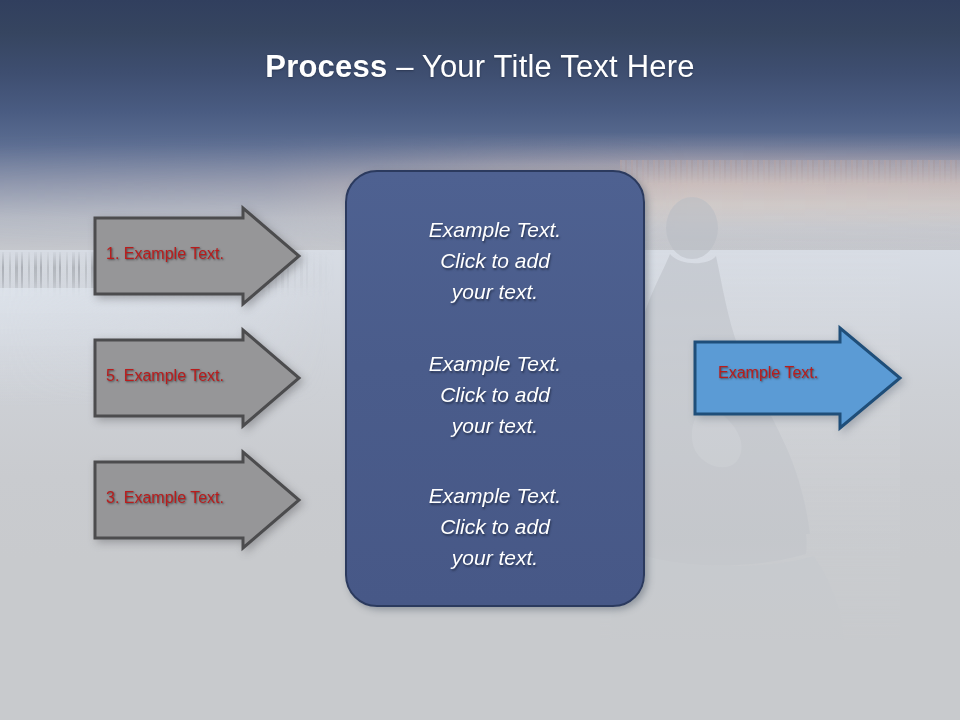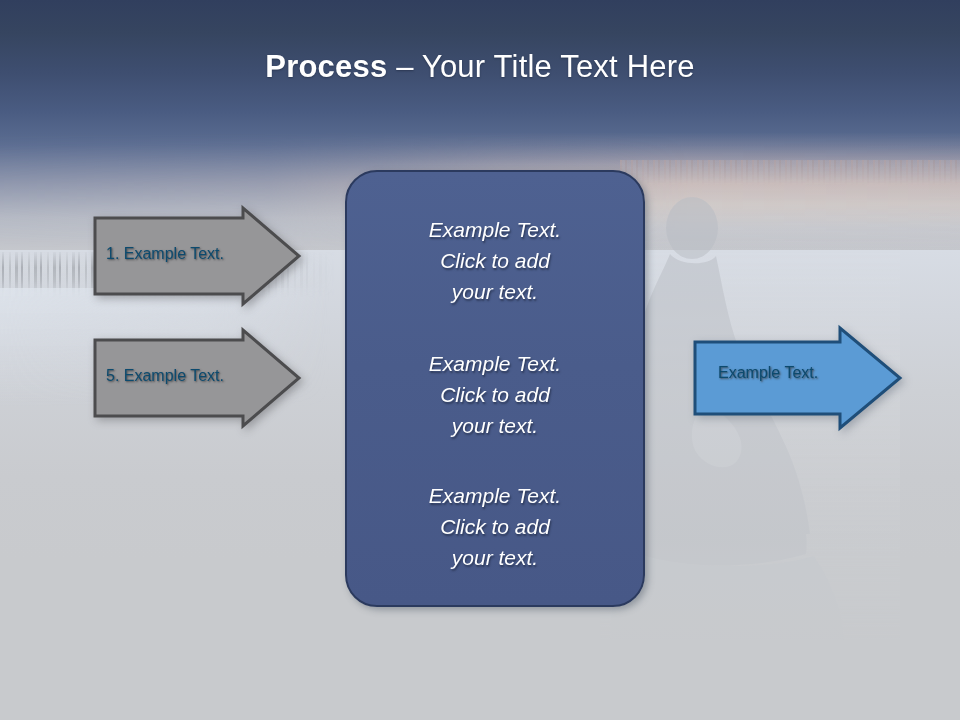--- a/index.html
+++ b/index.html
@@ -121,21 +121,21 @@
   .title .t-bold { font-weight:bold; }
   .title .t-rest { font-weight:normal; }
 
   
   .arrow {
     position:absolute;
   }
   .arrow svg { display:block; overflow:visible; }
   .arrow .lbl {
     position:absolute;
-    color:#0c4a6e;
+    color:#b91c1c;
     font-size:16px;
     line-height:20px;
     white-space:nowrap;
     text-shadow:1px 1px 2px rgba(60,60,62,.85);
   }
 
   
   #arrow-step-1 { left:88px; top:206px; width:218px; height:100px; }
   #arrow-step-2 { left:88px; top:328px; width:218px; height:100px; }
   #arrow-step-3 { left:88px; top:450px; width:218px; height:100px; }
@@ -235,20 +235,26 @@
     <span class="lbl">1. Example Text.</span>
   </div>
 
   <div class="arrow" id="arrow-step-2">
     <svg viewBox="0 0 218 100" width="218" height="100">
       <polygon points="7,12 155,12 155,2 211,50 155,98 155,88 7,88" fill="#969698" stroke="#4c4c4e" stroke-width="3" stroke-linejoin="miter" style="filter:drop-shadow(3px 3px 4px rgba(90,90,95,.45));"></polygon>
     </svg>
     <span class="lbl">5. Example Text.</span>
   </div>
 
+  <div class="arrow" id="arrow-step-3">
+    <svg viewBox="0 0 218 100" width="218" height="100">
+      <polygon points="7,12 155,12 155,2 211,50 155,98 155,88 7,88" fill="#969698" stroke="#4c4c4e" stroke-width="3" stroke-linejoin="miter" style="filter:drop-shadow(3px 3px 4px rgba(90,90,95,.45));"></polygon>
+    </svg>
+    <span class="lbl">3. Example Text.</span>
+  </div>
 
   <div class="panel">
     <div class="panel-inner">
 
       <div class="panel-block">
         <div>Example Text.</div>
         <div>Click  to add</div>
         <div>your text.</div>
       </div>
 

